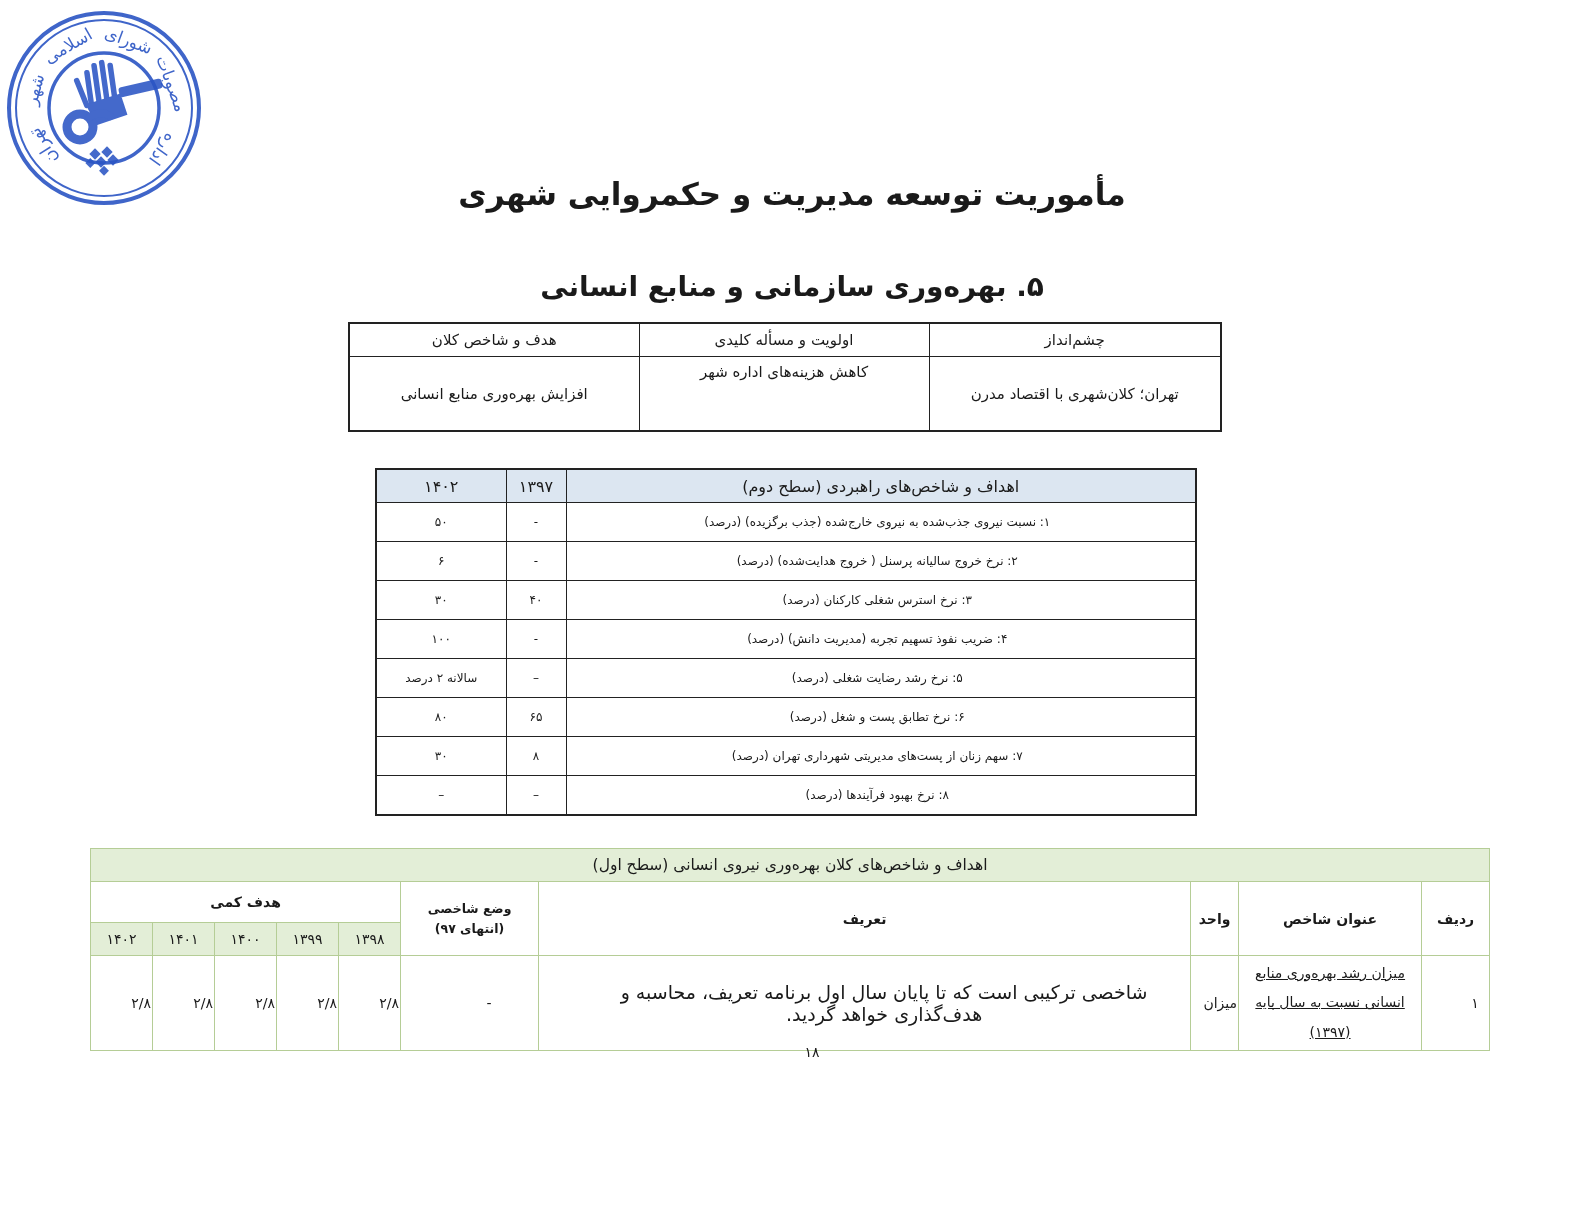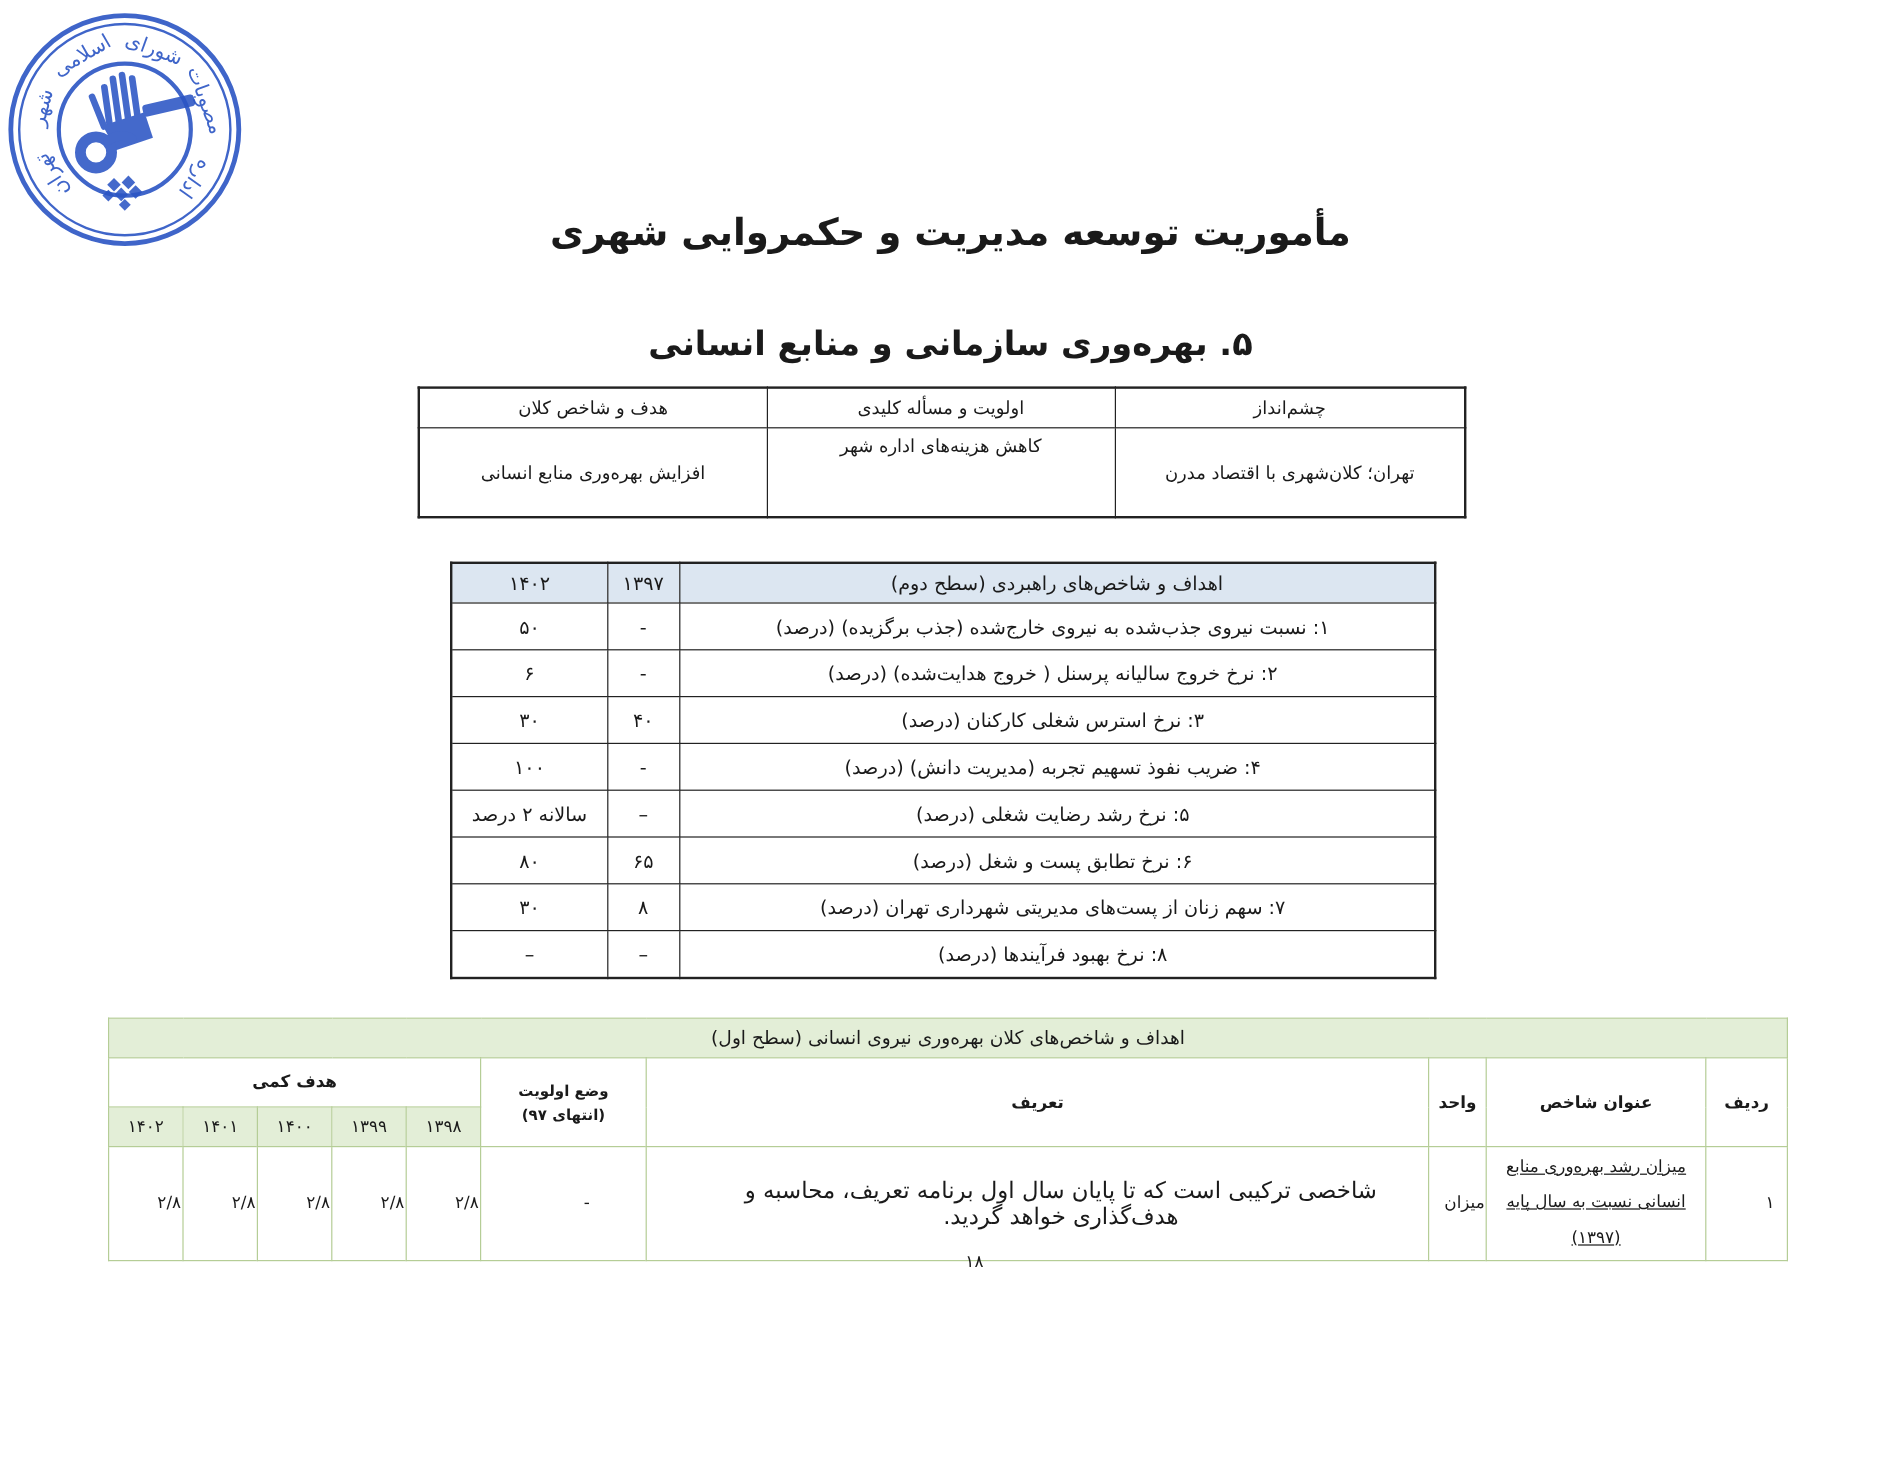--- a/index.html
+++ b/index.html
@@ -29,21 +29,21 @@
     text-align:center;vertical-align:middle;}
   .vision-table td{border:1.5px solid #222;height:66px;font-size:15px;
     text-align:center;vertical-align:middle;}
   .vision-table td.top-align{vertical-align:top;padding-top:6px;}
 
   
   .strategic-table{position:absolute;left:375px;top:468px;width:820px;
     border:2px solid #222;}
   .strategic-table th{border:1.5px solid #222;height:30px;background:#dce6f1;
     font-size:16px;font-weight:normal;text-align:center;vertical-align:middle;}
-  .strategic-table td{border:1.5px solid #222;height:36px;font-size:16px;
+  .strategic-table td{border:1.5px solid #222;height:36px;font-size:12px;
     vertical-align:middle;margin-top:16px;}
   .strategic-table td.lbl{text-align:center;padding-right:8px;}
   .strategic-table td.num{text-align:center;}
 
   
   .macro-table{position:absolute;left:90px;top:848px;width:1400px;
     border:1px solid #b5cd96;}
   .macro-table th,.macro-table td{border:1px solid #b5cd96;vertical-align:middle;
     text-align:center;font-weight:normal;margin-top:34px;}
   .macro-title-row th{height:30px;background:#e3eed7;font-size:15.5px;}
@@ -196,21 +196,21 @@
     <tbody>
         <tr class="macro-title-row">
       <th colspan="10">اهداف و شاخص‌های کلان بهره‌وری نیروی انسانی (سطح اول)</th>
     </tr>
     <tr class="macro-head-row">
       <th rowspan="2">ردیف</th>
       <th rowspan="2">عنوان شاخص</th>
       <th rowspan="2">واحد</th>
       <th rowspan="2">تعریف</th>
       <th rowspan="2" class="two-line">
-        <div>وضع اولویت</div>
+        <div>وضع شاخصی</div>
         <div>(انتهای ۹۷)</div>
       </th>
       <th colspan="5">هدف کمی</th>
     </tr>
     <tr class="macro-year-row">
       <th>۱۳۹۸</th>
       <th>۱۳۹۹</th>
       <th>۱۴۰۰</th>
       <th>۱۴۰۱</th>
       <th>۱۴۰۲</th>

